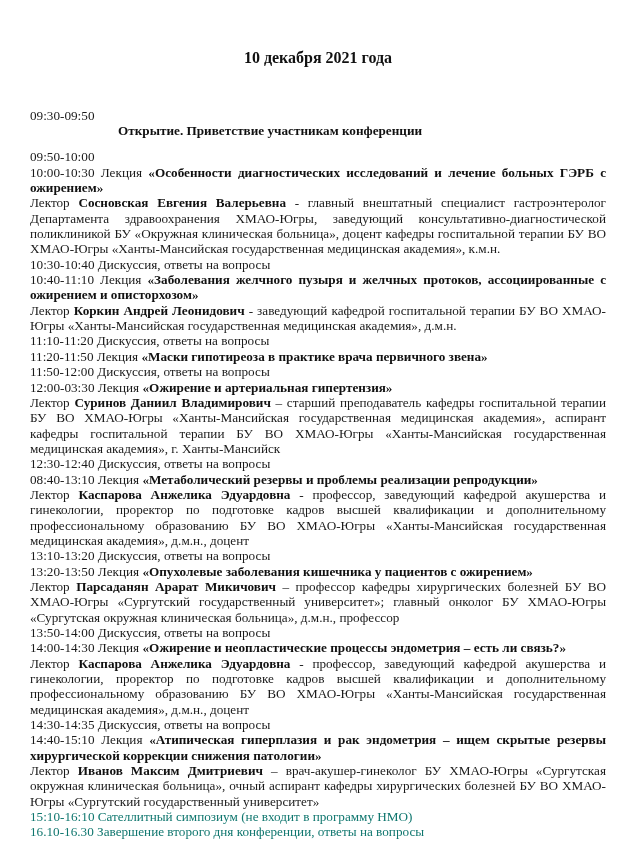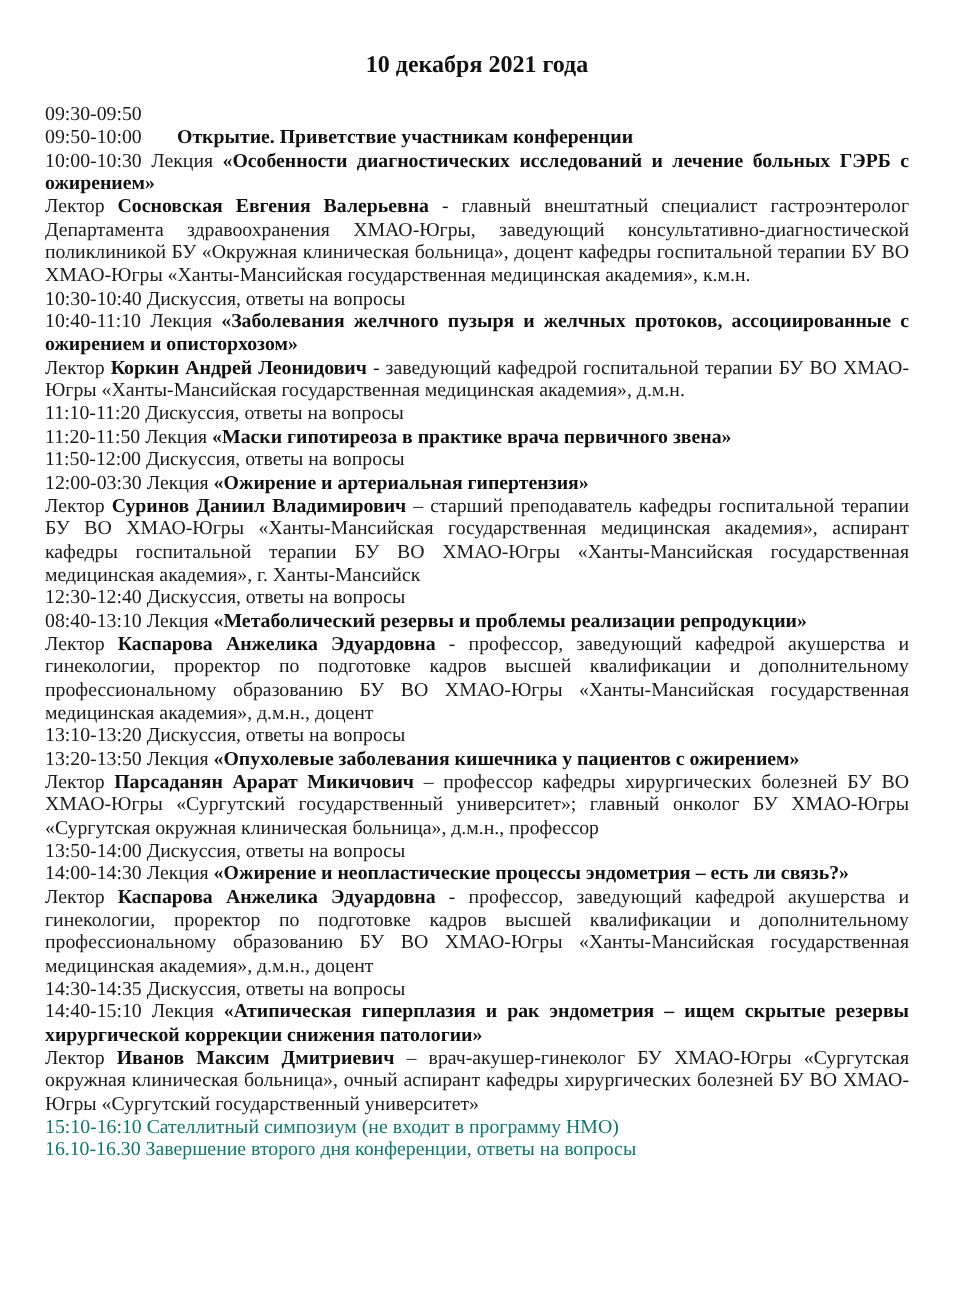--- a/index.html
+++ b/index.html
@@ -1,28 +1,28 @@
 <!DOCTYPE html>
 <html><head>
 <meta charset="utf-8">
 <style>
   html, body { margin: 0; padding: 0; background: #ffffff; }
   body { width: 635px; height: 865px; overflow: hidden; position: relative; }
   .page {
-    position: absolute; left: 30px; top: 34px; width: 576px;
+    position: absolute; left: 30px; top: 48px; width: 576px;
     font-family: "Liberation Serif", "DejaVu Serif", serif;
     font-size: 13.2px; line-height: 15.35px; color: #1a1a1a;
   }
   .title {
     text-align: center; font-weight: bold; font-size: 16px;
     line-height: 20px; margin-bottom: 14px; color: #111;
   }
   .row { text-align: justify; }
   .row.simple { display: flex; }
-  .row.simple .t { width: 88px; flex: none; }
+  .row.simple .t { width: 88px; flex: none; margin-top: 26px; }
   b, .b { font-weight: bold; color: #111; }
   .bold-all { font-weight: normal; color: #0f766e; }
 </style>
 </head>
 <body>
 
 <div class="page">
   <div class="title">10 декабря 2021 года</div>
 
   <div class="row simple">

